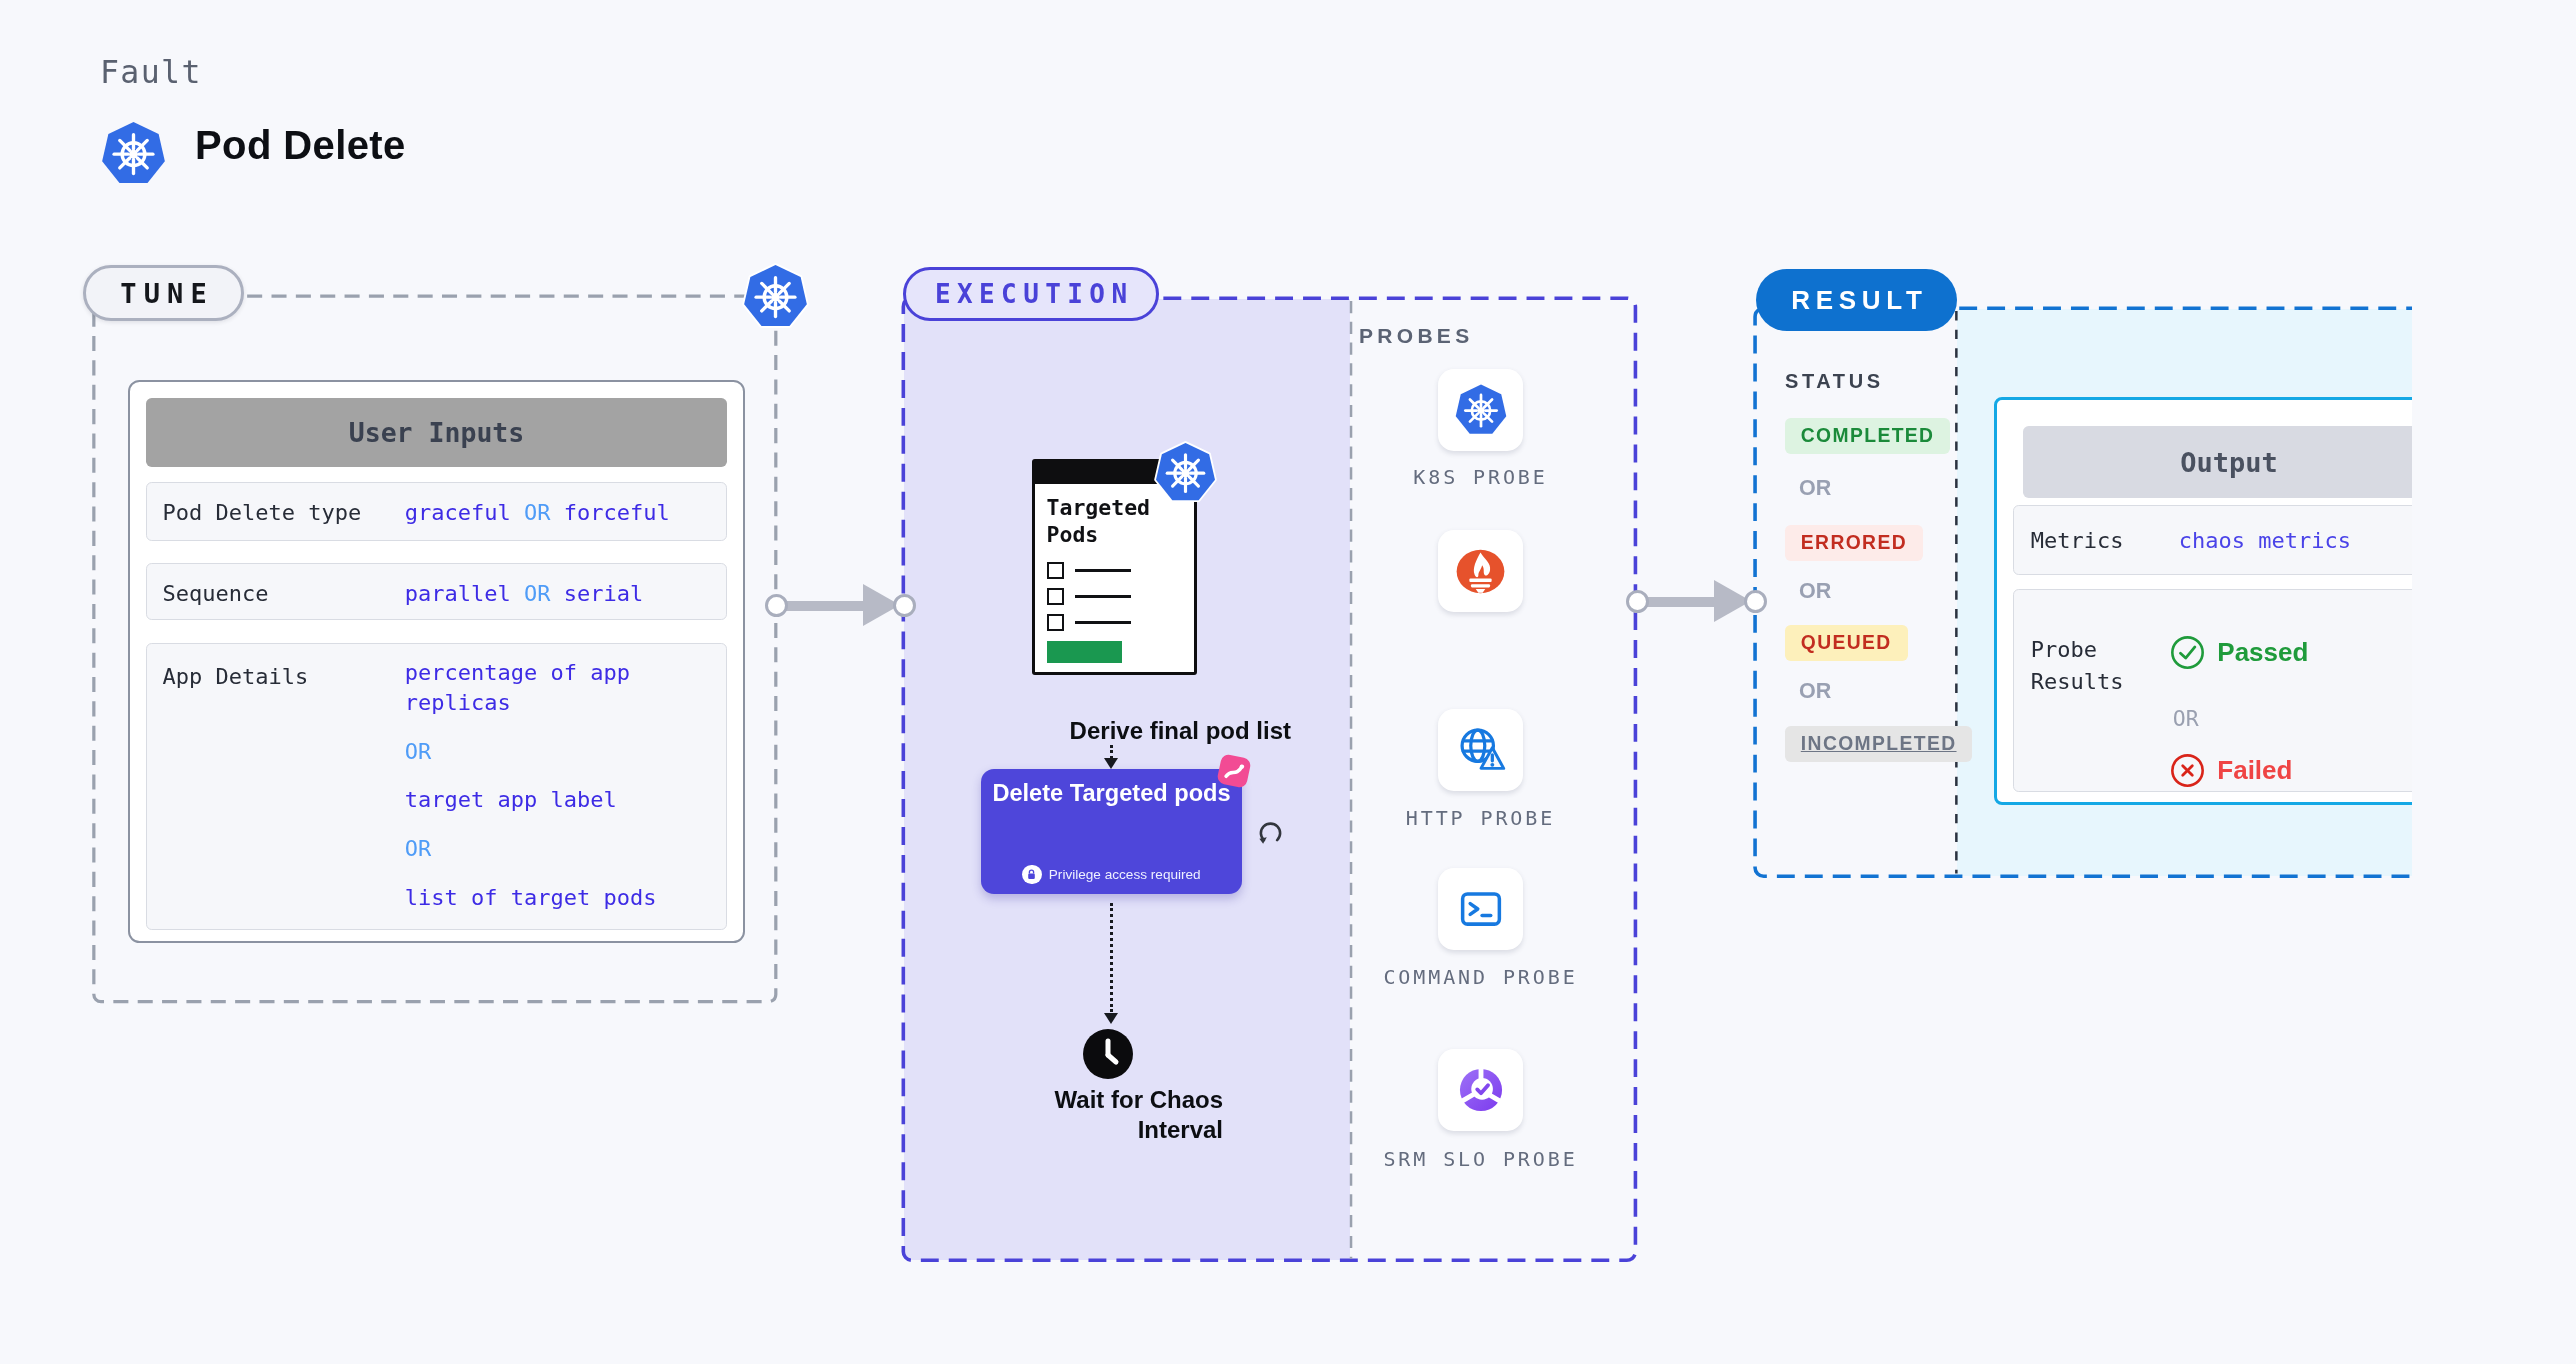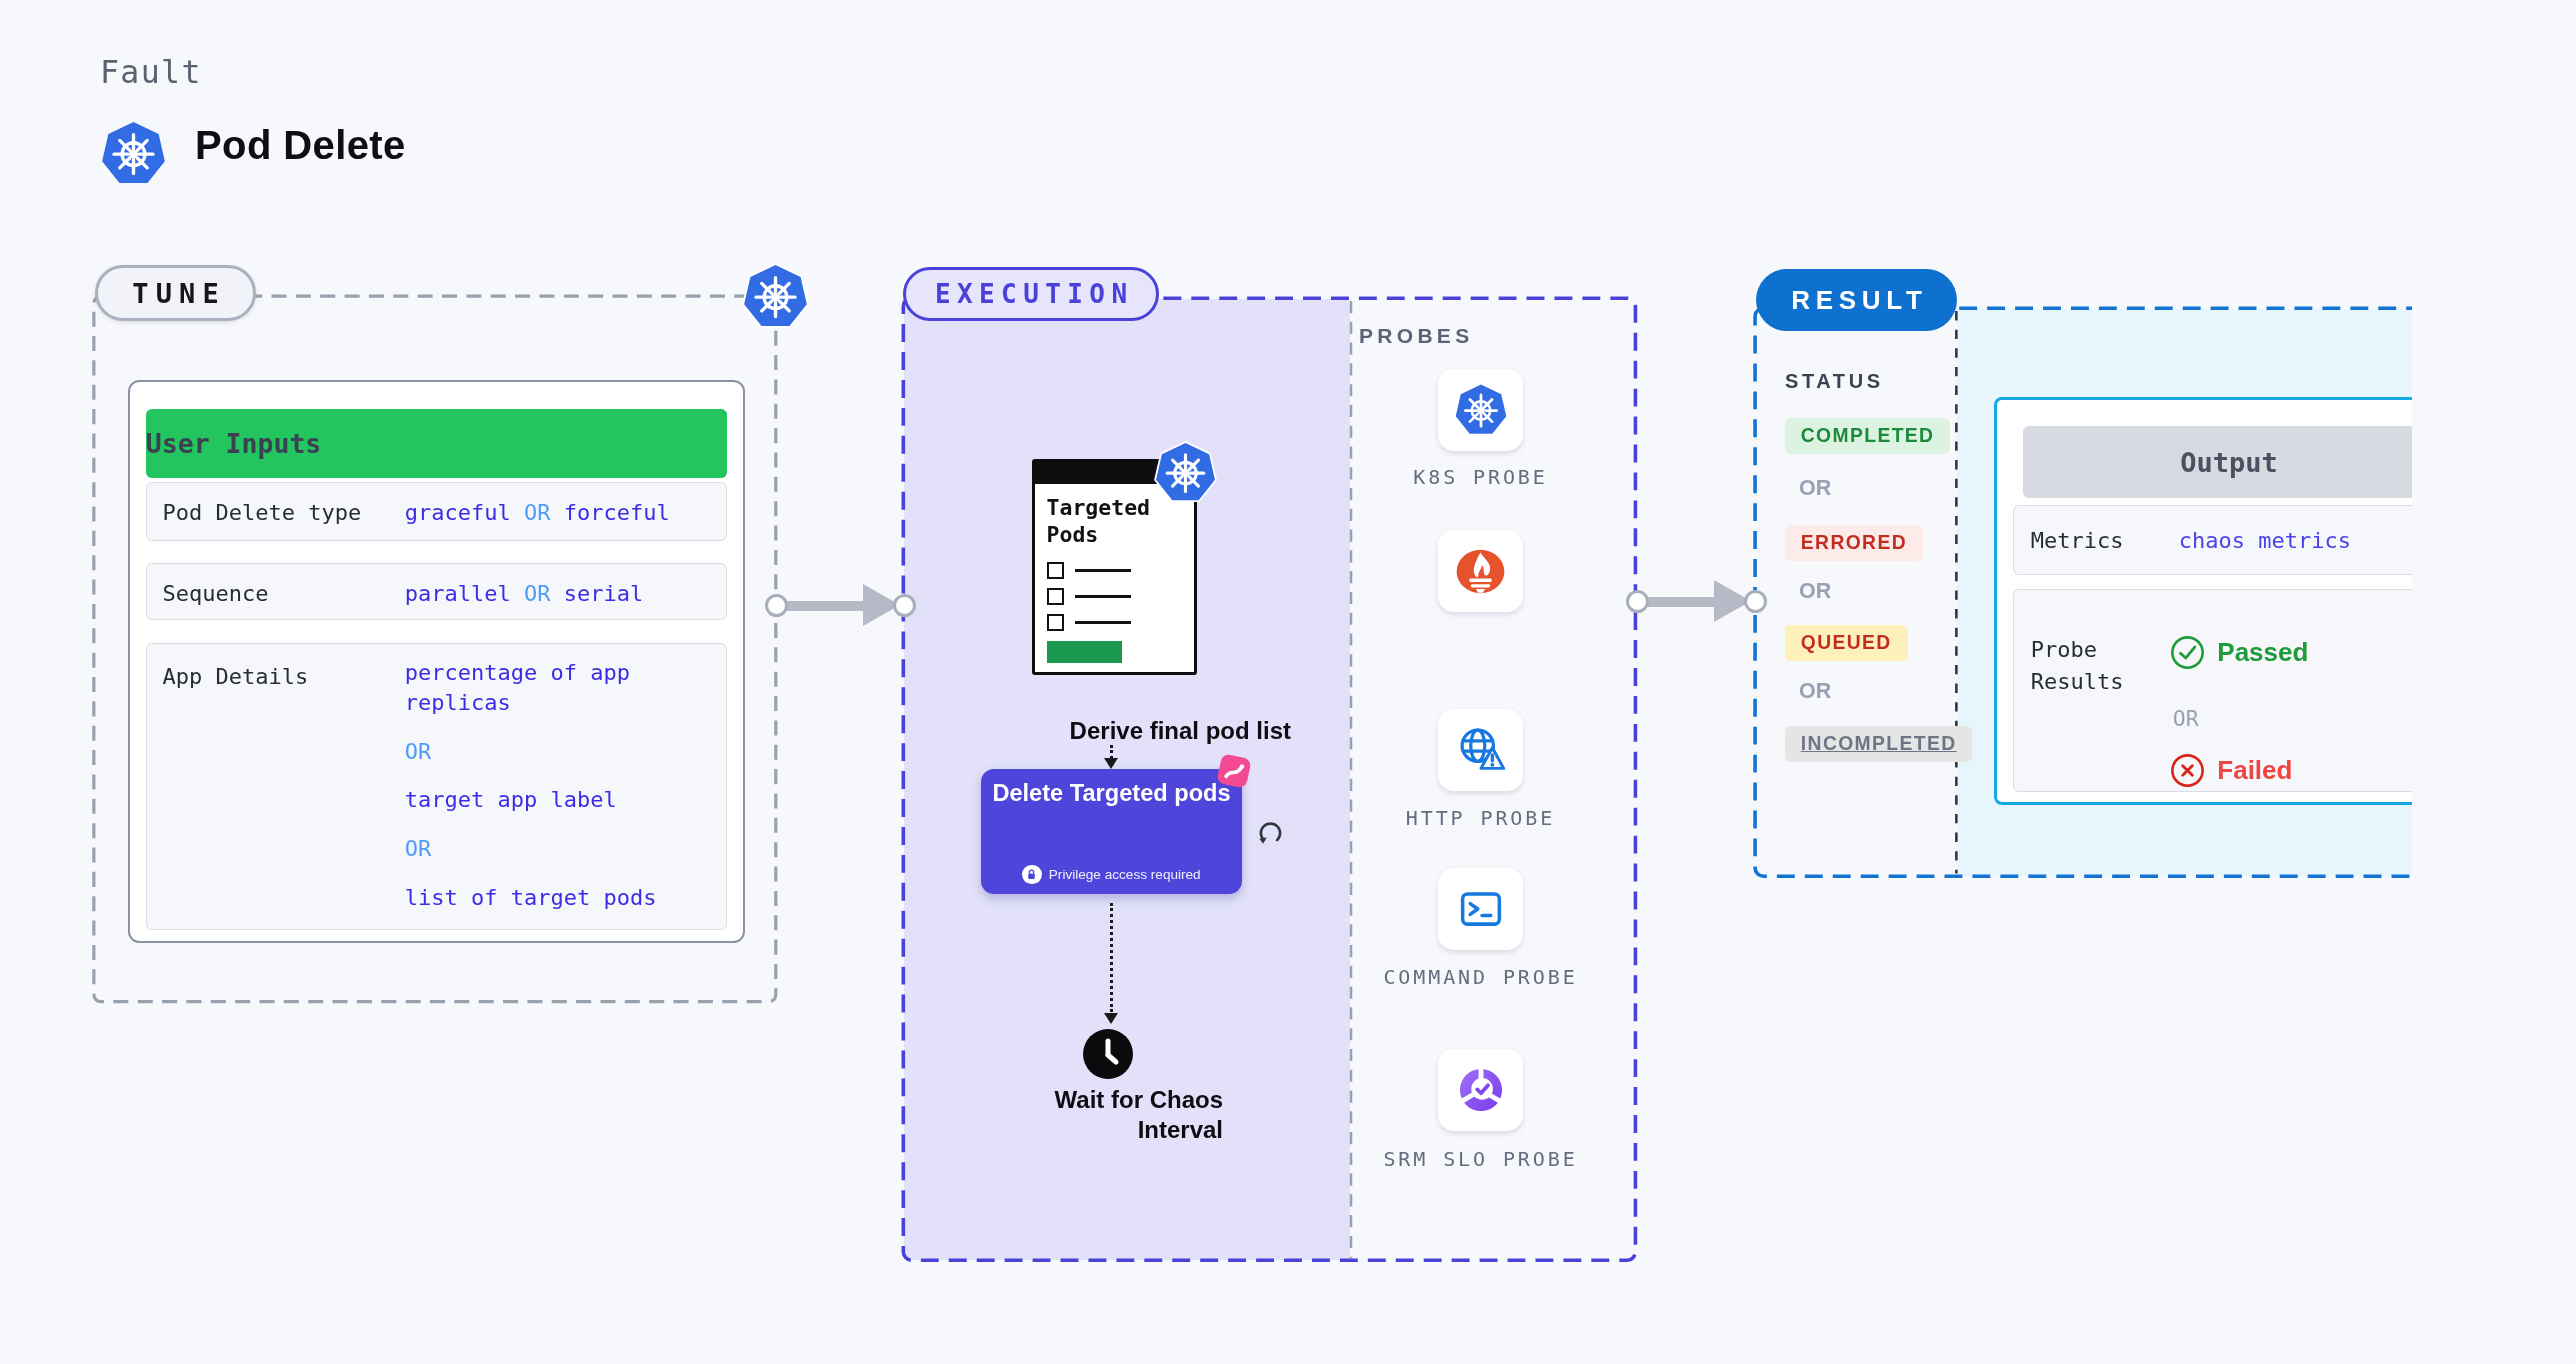--- a/index.html
+++ b/index.html
@@ -13,34 +13,34 @@
   
   .kicker{left:100px;top:54px;font-size:31.5px;letter-spacing:1.4px;color:#5a6170;font-weight:500;}
   .page-title{left:195px;top:123px;font-size:40px;font-weight:800;color:#0d0f14;letter-spacing:0.4px;}
   .hdr-k8s{left:100px;top:120px;width:67px;height:67px;}
 
   
   #frames{left:0;top:0;pointer-events:none;}
 
   
   .pill{display:flex;align-items:center;justify-content:center;border-radius:43px;}
-  .pill-tune{left:95px;top:265px;width:161px;height:56px;background:#f2f3f8;border:3.6px solid #abb0bf;
+  .pill-tune{left:83px;top:265px;width:161px;height:56px;background:#f2f3f8;border:3.6px solid #abb0bf;
              box-shadow:0 1.4px 4.3px rgba(40,44,60,.12);}
   .pill-tune span{font-family:"DejaVu Sans Mono",monospace;font-weight:700;font-size:27px;letter-spacing:7.2px;color:#15171c;padding-left:7.2px;}
   .pill-exec{left:903px;top:267px;width:256px;height:54px;background:#e6e5fb;border:3.6px solid #4a42d8;}
   .pill-exec span{font-family:"DejaVu Sans Mono",monospace;font-weight:700;font-size:26px;letter-spacing:6.4px;color:#4a42d8;padding-left:6.4px;}
   .pill-result{left:1756px;top:269px;width:201px;height:62px;background:#0e71cf;}
   .pill-result span{font-weight:700;font-size:26px;letter-spacing:5.7px;color:#fff;padding-left:5.7px;}
 
   
   .bg-exec{left:904px;top:299px;width:446px;height:961px;background:#e2e1f9;border-radius:8.6px 0 0 8.6px;}
   .bg-result{left:1957px;top:309px;width:533px;height:567px;background:#e7f6fd;border-radius:0 8.6px 8.6px 0;}
 
   .ui-card{left:128px;top:380px;width:617px;height:563px;background:#fff;border:2.9px solid #8b92a1;border-radius:11.5px;padding:15.8px;}
-  .ui-head{height:69px;background:#22c55e;border-radius:5.7px;display:flex;align-items:center;justify-content:flex-start;margin-top:11px;}
+  .ui-head{height:69px;background:#a3a3a3;border-radius:5.7px;display:flex;align-items:center;justify-content:center;}
   .ui-head span{font-family:"DejaVu Sans Mono",monospace;font-weight:700;font-size:26.5px;color:#3a4150;}
   .ui-row{position:absolute;left:15.8px;right:15.8px;background:#f6f7fa;border:1.4px solid #d9dce3;border-radius:5.7px;}
   .ui-row .lbl{position:absolute;left:15.8px;font-family:"DejaVu Sans Mono",monospace;font-size:22px;color:#272c37;}
   .ui-row .val{position:absolute;left:258px;font-family:"DejaVu Sans Mono",monospace;font-size:22px;}
   .row1{top:100px;height:59px;} .row1 .lbl,.row1 .val{top:17px;}
   .row2{top:181px;height:57px;} .row2 .lbl,.row2 .val{top:16.5px;}
   .row3{top:261px;height:287px;} .row3 .lbl{top:20px;}
   .row3 .val{top:14.3px;width:272px;line-height:30px;}
   .v-ind{color:#3d2be5;} .v-or{color:#4f9cf7;}
   .row3 .val .blk{margin-bottom:18.6px;}

